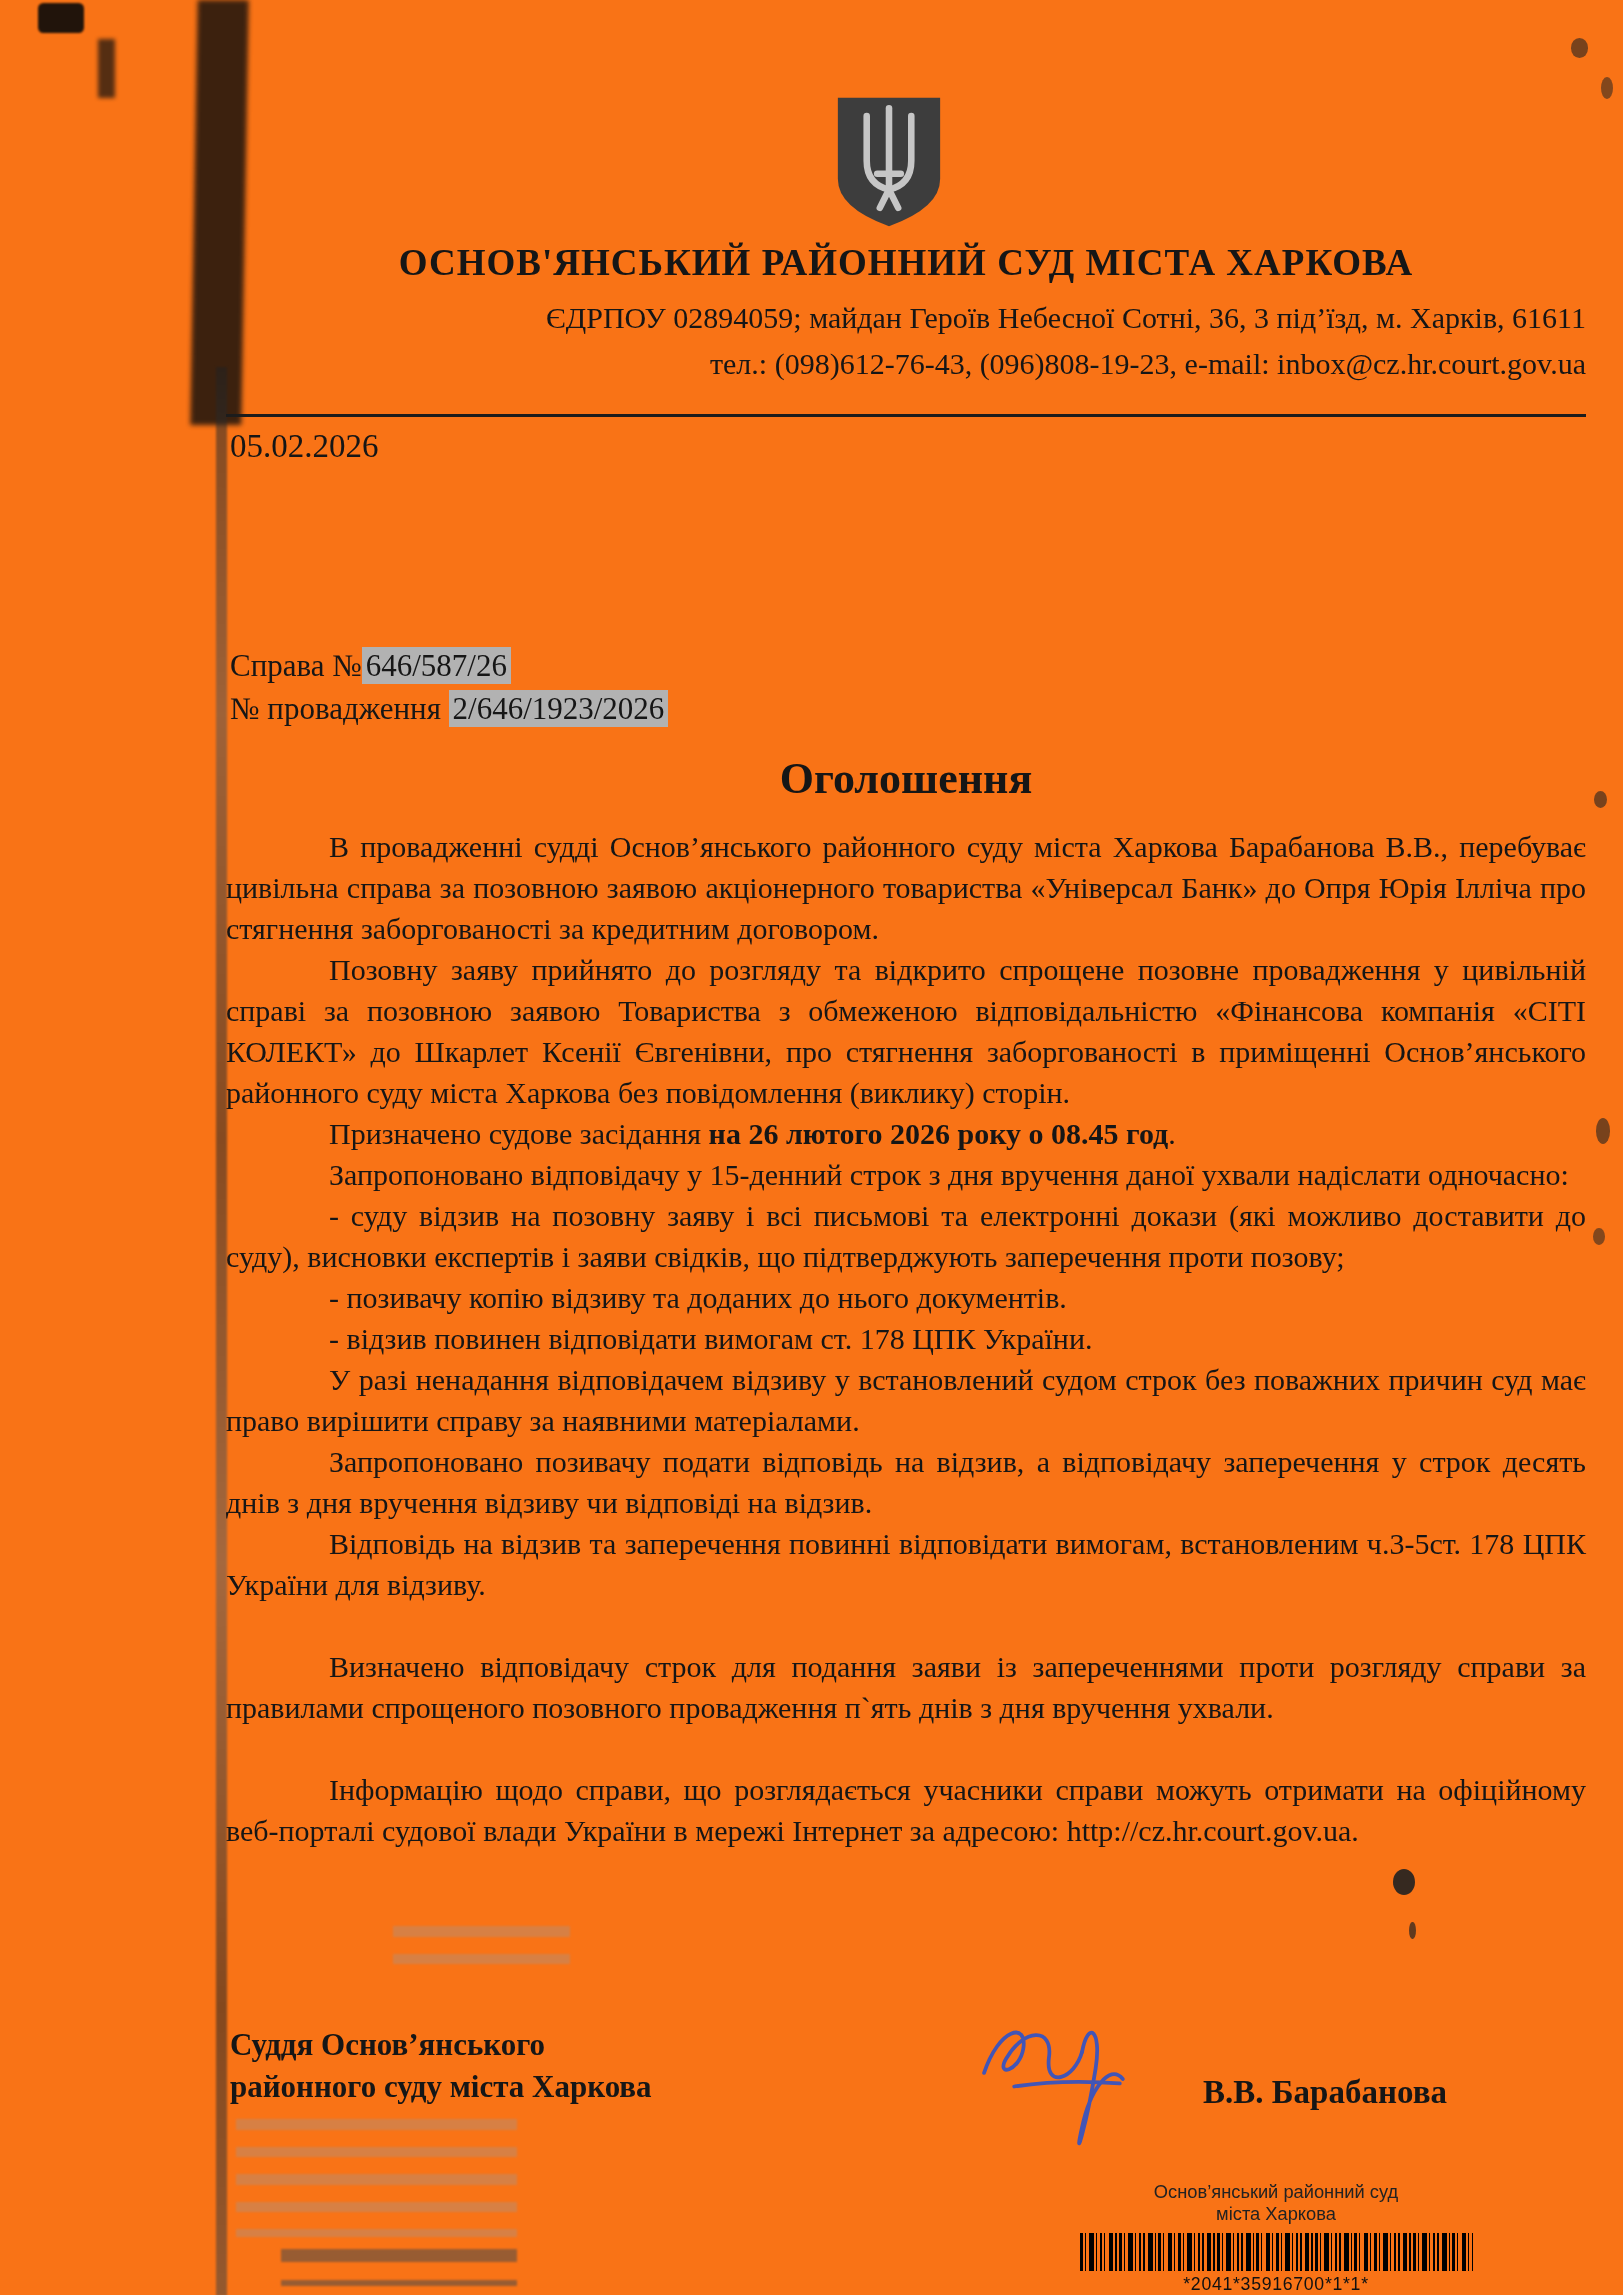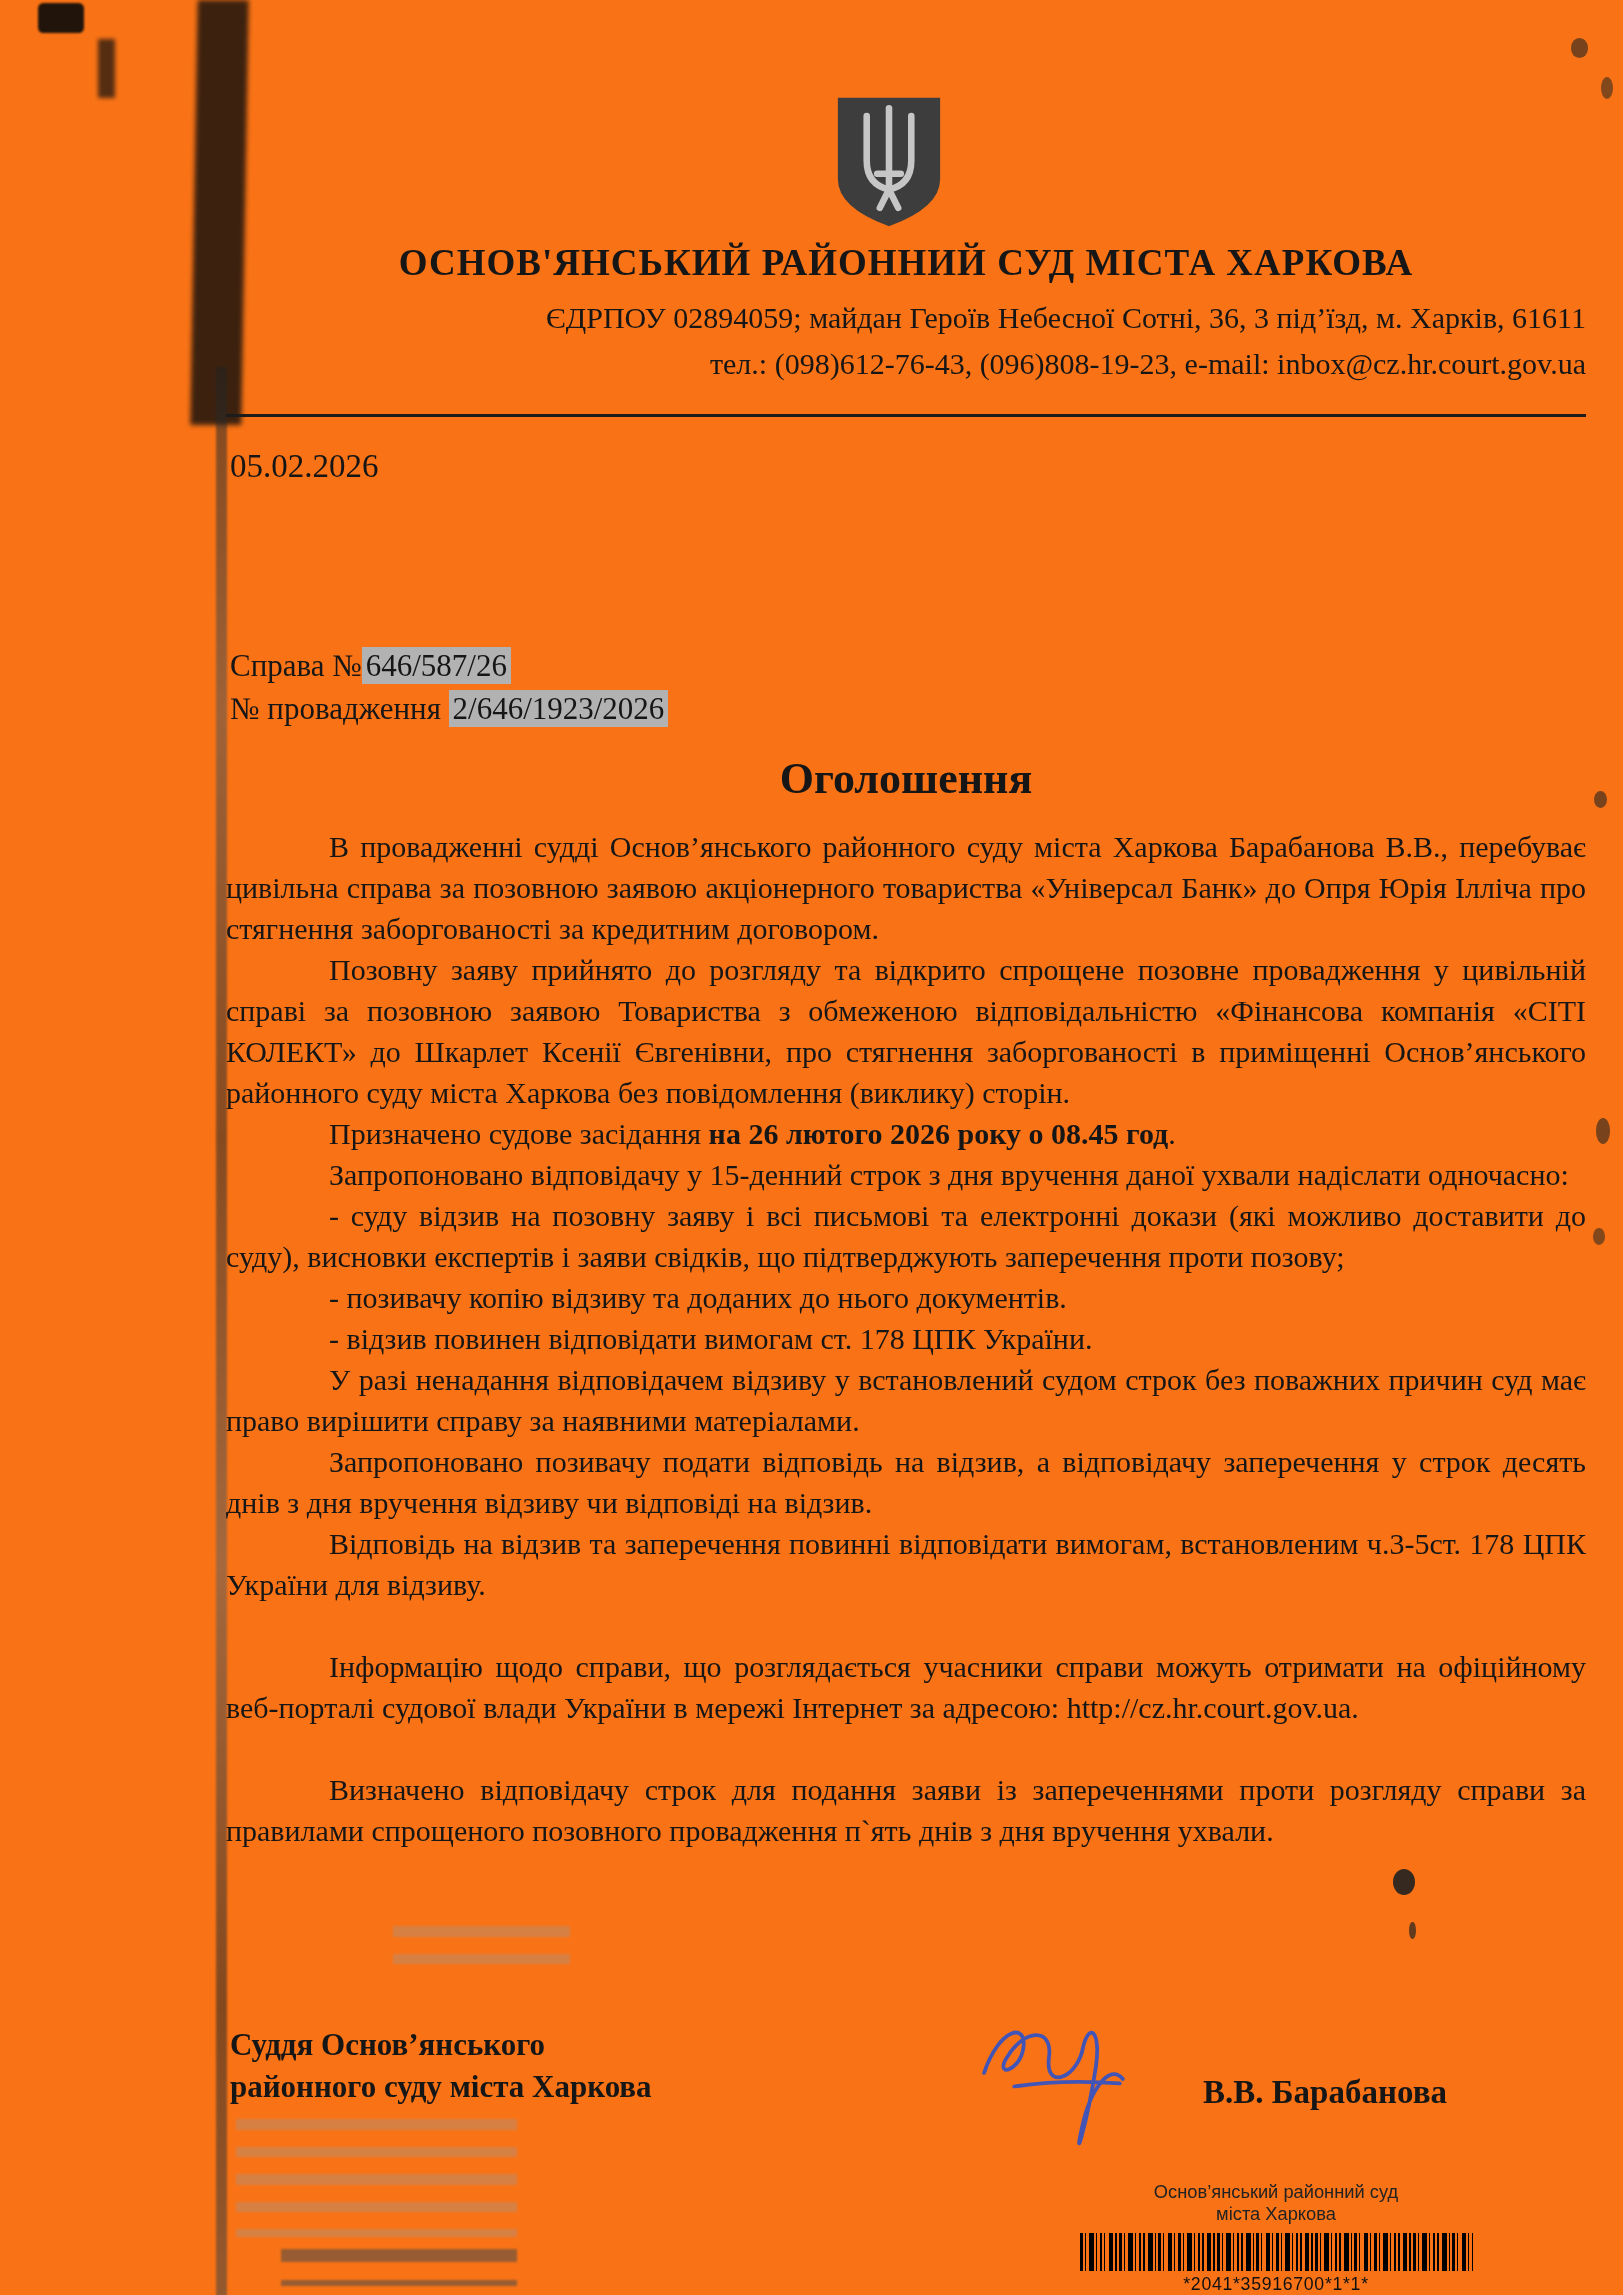--- a/index.html
+++ b/index.html
@@ -12,21 +12,21 @@
   .emblem{position:absolute;left:830px;top:92px;width:118px;height:140px;}
   .court-name{
     position:absolute;left:226px;top:241px;width:1360px;text-align:center;
     font-size:37px;font-weight:bold;letter-spacing:1px;
   }
   .addr-line{position:absolute;left:226px;width:1360px;text-align:right;font-size:30px;}
   .addr-1{top:301px;}
   .addr-2{top:347px;}
   .rule{position:absolute;left:226px;top:414px;width:1360px;height:2.6px;background:#1c1c1c;}
   
-  .doc-date{position:absolute;left:230px;top:448px;font-size:33px;}
+  .doc-date{position:absolute;left:230px;top:428px;font-size:33px;}
   .recipient{position:absolute;left:903px;top:518px;font-size:29.5px;line-height:41px;}
   .recipient .name{font-weight:bold;font-size:31px;}
   .case-block{position:absolute;left:230px;top:644px;font-size:31px;line-height:43px;}
   .hl{background:#b2b2b2;padding:0.7px 3.9px;}
   
   .doc-title{position:absolute;left:226px;top:753px;width:1360px;text-align:center;
     font-size:44px;font-weight:bold;}
   .body-text{position:absolute;left:226px;top:826px;width:1360px;}
   .para{margin:0;font-size:30px;line-height:41px;text-align:justify;text-indent:103px;}
   .para.gap{margin-top:41px;}
@@ -107,22 +107,22 @@
     <p class="para">В провадженні судді Основ’янського районного суду міста Харкова Барабанова В.В., перебуває цивільна справа за позовною заявою акціонерного товариства «Універсал Банк» до Опря Юрія Ілліча про стягнення заборгованості за кредитним договором.</p>
     <p class="para">Позовну заяву прийнято до розгляду та відкрито спрощене позовне провадження у цивільній справі за позовною заявою Товариства з обмеженою відповідальністю «Фінансова компанія «СІТІ КОЛЕКТ» до Шкарлет Ксенії Євгенівни, про стягнення заборгованості в приміщенні Основ’янського районного суду міста Харкова без повідомлення (виклику) сторін.</p>
     <p class="para"><span>Призначено судове засідання </span><strong>на 26 лютого 2026 року о 08.45 год</strong><span>.</span></p>
     <p class="para">Запропоновано відповідачу у 15-денний строк з дня вручення даної ухвали надіслати одночасно:</p>
     <p class="para">- суду відзив на позовну заяву і всі письмові та електронні докази (які можливо доставити до суду), висновки експертів і заяви свідків, що підтверджують заперечення проти позову;</p>
     <p class="para">- позивачу копію відзиву та доданих до нього документів.</p>
     <p class="para">- відзив повинен відповідати вимогам ст. 178 ЦПК України.</p>
     <p class="para">У разі ненадання відповідачем відзиву у встановлений судом строк без поважних причин суд має право вирішити справу за наявними матеріалами.</p>
     <p class="para">Запропоновано позивачу подати відповідь на відзив, а відповідачу заперечення у строк десять днів з дня вручення відзиву чи відповіді на відзив.</p>
     <p class="para">Відповідь на відзив та заперечення повинні відповідати вимогам, встановленим ч.3-5ст. 178 ЦПК України для відзиву.</p>
+    <p class="para gap">Визначено відповідачу строк для подання заяви із запереченнями проти розгляду справи за правилами спрощеного позовного провадження п`ять днів з дня вручення ухвали.</p>
     <p class="para gap">Інформацію щодо справи, що розглядається учасники справи можуть отримати на офіційному веб-порталі судової влади України в мережі Інтернет за адресою: http://cz.hr.court.gov.ua.</p>
-    <p class="para gap">Визначено відповідачу строк для подання заяви із запереченнями проти розгляду справи за правилами спрощеного позовного провадження п`ять днів з дня вручення ухвали.</p>
   </div>
 
   <div class="judge-block">
     <div>Суддя Основ’янського</div>
     <div>районного суду міста Харкова</div>
   </div>
 
   <div class="signature">
     <svg viewBox="0 0 260 260" width="196" height="196" aria-hidden="true">
       <g stroke="#2f52c8" stroke-width="5" fill="none" stroke-linecap="round" opacity="0.9">

